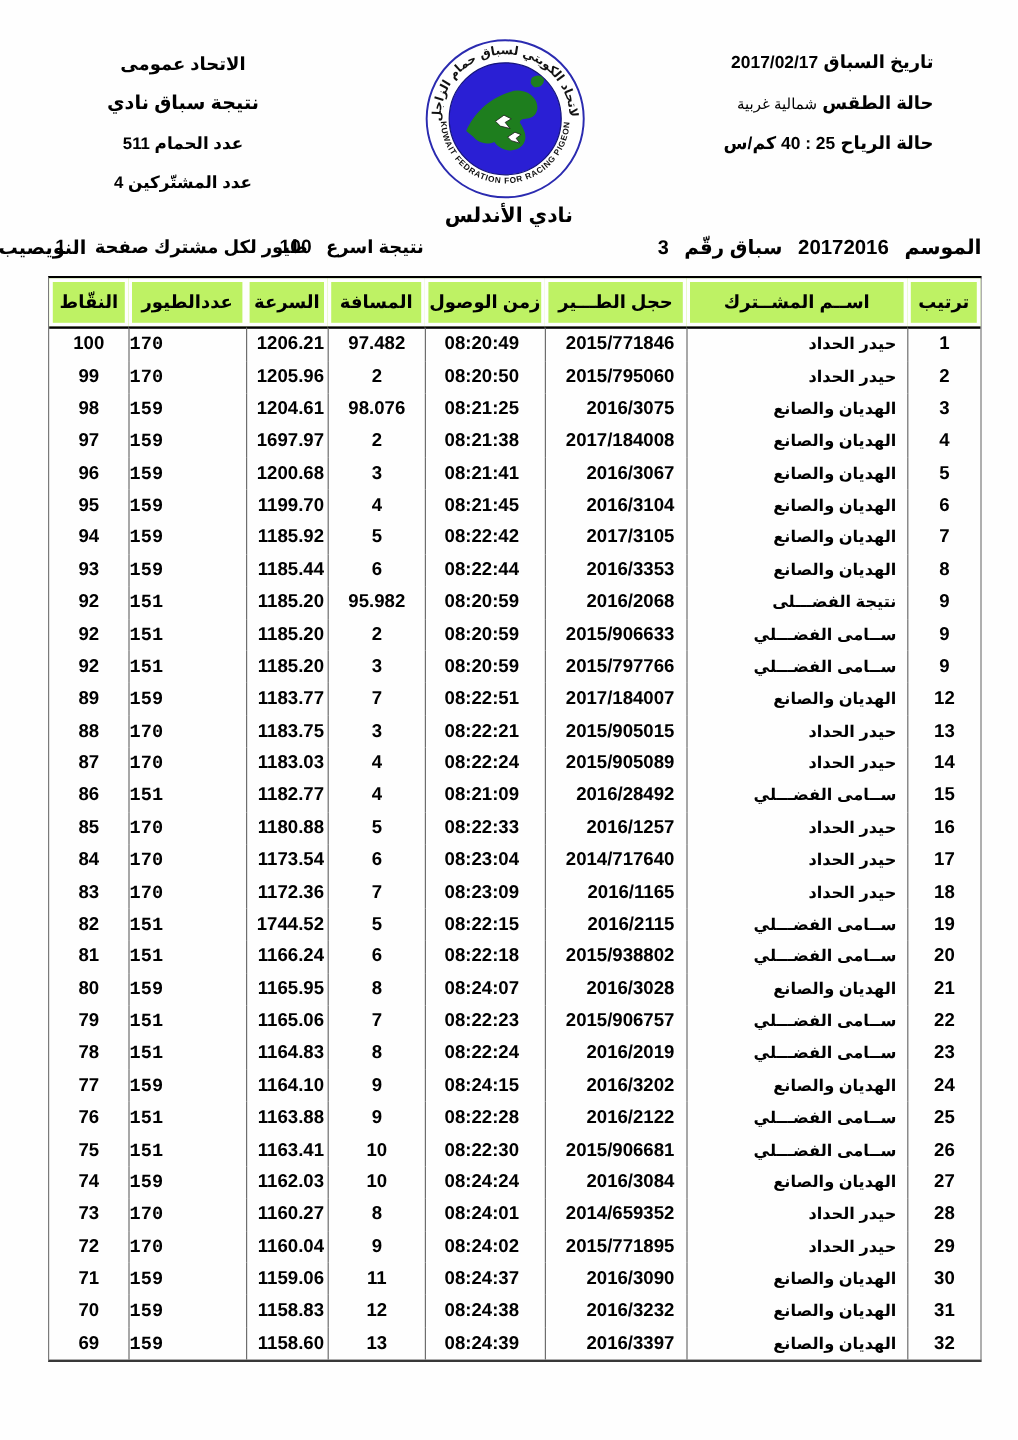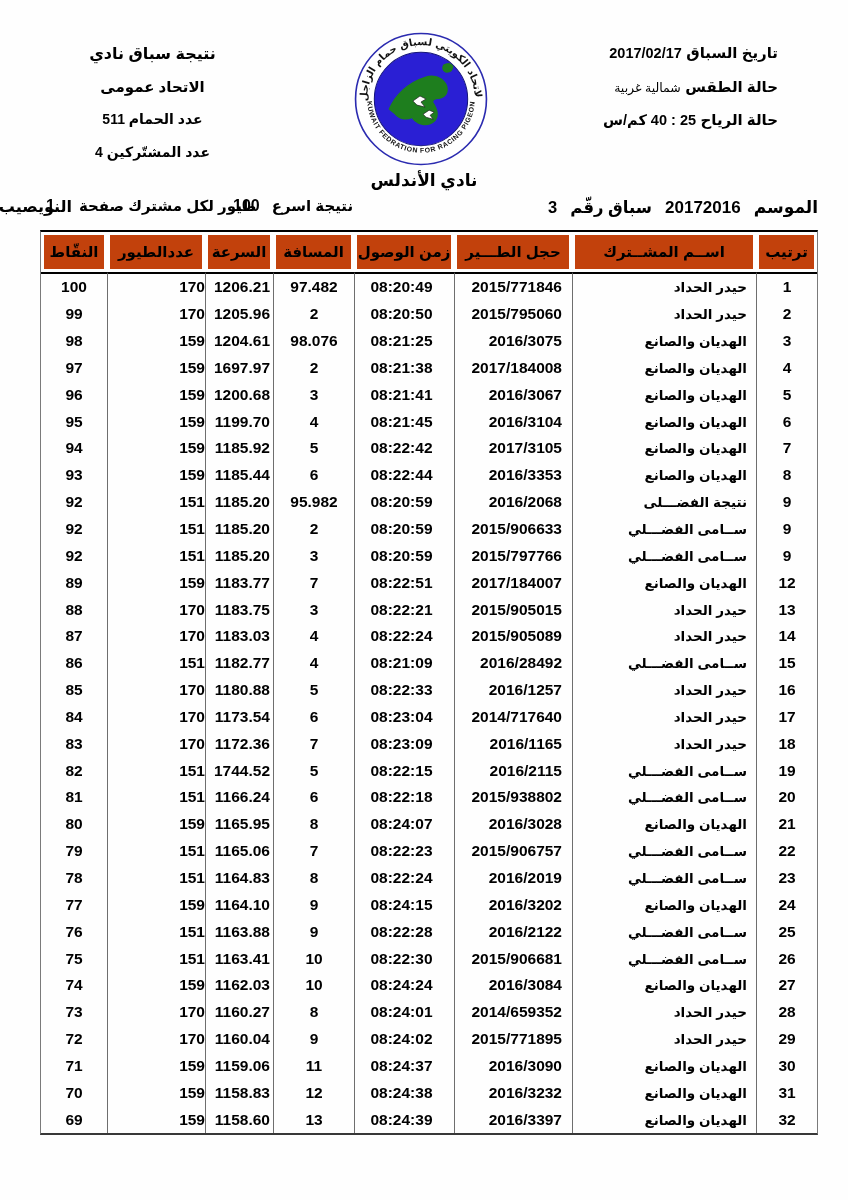--- a/index.html
+++ b/index.html
@@ -32,47 +32,47 @@
   .meta-page{left:46px;gap:24px;font-size:15px;}
   .meta-num{font-size:16px;}
   
   .results{
     position:absolute;left:40px;top:230px;width:776px;direction:rtl;
     border-collapse:separate;border-spacing:0;table-layout:fixed;
     border-top:2px solid #000;border-bottom:2px solid #383838;
     border-left:1px solid #7a7a7a;border-right:1px solid #7a7a7a;
   }
   .results thead th{
-    background:#c2410c;border:3px solid #fefefe;height:34px;
+    background:#bef264;border:3px solid #fefefe;height:34px;
     font-size:15px;font-weight:bold;text-align:center;vertical-align:middle;
     padding:0;white-space:nowrap;overflow:hidden;
   }
   .results tbody td{
     height:26.85px;padding:0;font-size:15.5px;font-weight:bold;vertical-align:middle;
     border-left:1px solid #6e6e6e;white-space:nowrap;overflow:hidden;
   }
   .results tbody td:last-child{border-left:none;}
   .results tbody tr:first-child td{border-top:2px solid #000;}
   .results td.rank{text-align:center;}
   .results td.name{text-align:right;padding-right:9px;font-size:13.5px;}
   .results td.ring{text-align:right;padding-right:10px;}
   .results td.arrival{text-align:center;padding-right:6px;}
   .results td.distance{text-align:center;}
   .results td.speed{text-align:right;padding-right:3px;}
-  .results td.birds{text-align:right;}
+  .results td.birds{text-align:left;font-family:Liberation Mono, monospace;}
   .results td.points{text-align:center;}
 </style>
 </head>
 <body>
 
 <div class="page">
 
   <div class="info-left">
+    <div class="ln sub">الاتحاد عمومى</div>
     <div class="ln title">نتيجة سباق نادي</div>
-    <div class="ln sub">الاتحاد عمومى</div>
     <div class="ln">
       <span>عدد الحمام</span>
       <span>511</span>
     </div>
     <div class="ln">
       <span>عدد المشتّركين</span>
       <span>4</span>
     </div>
   </div>
 

